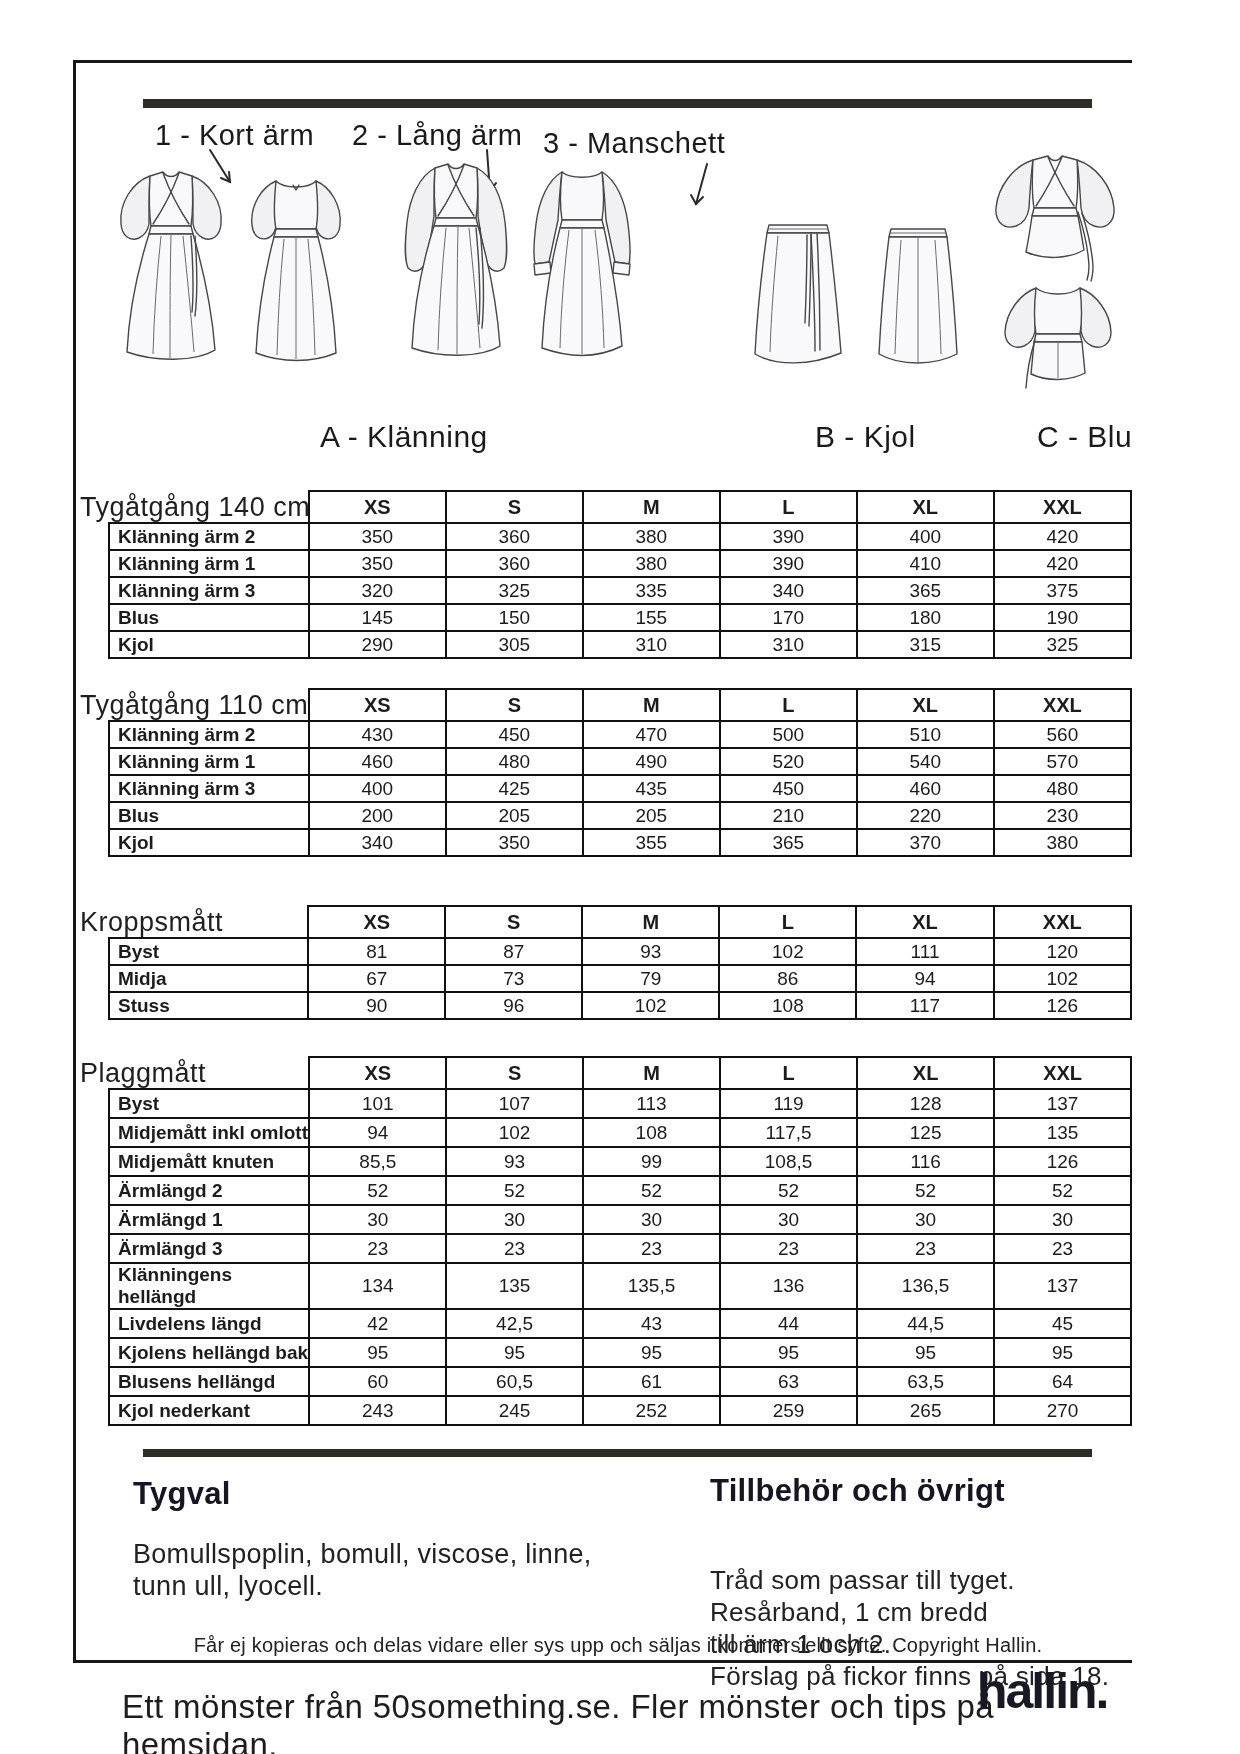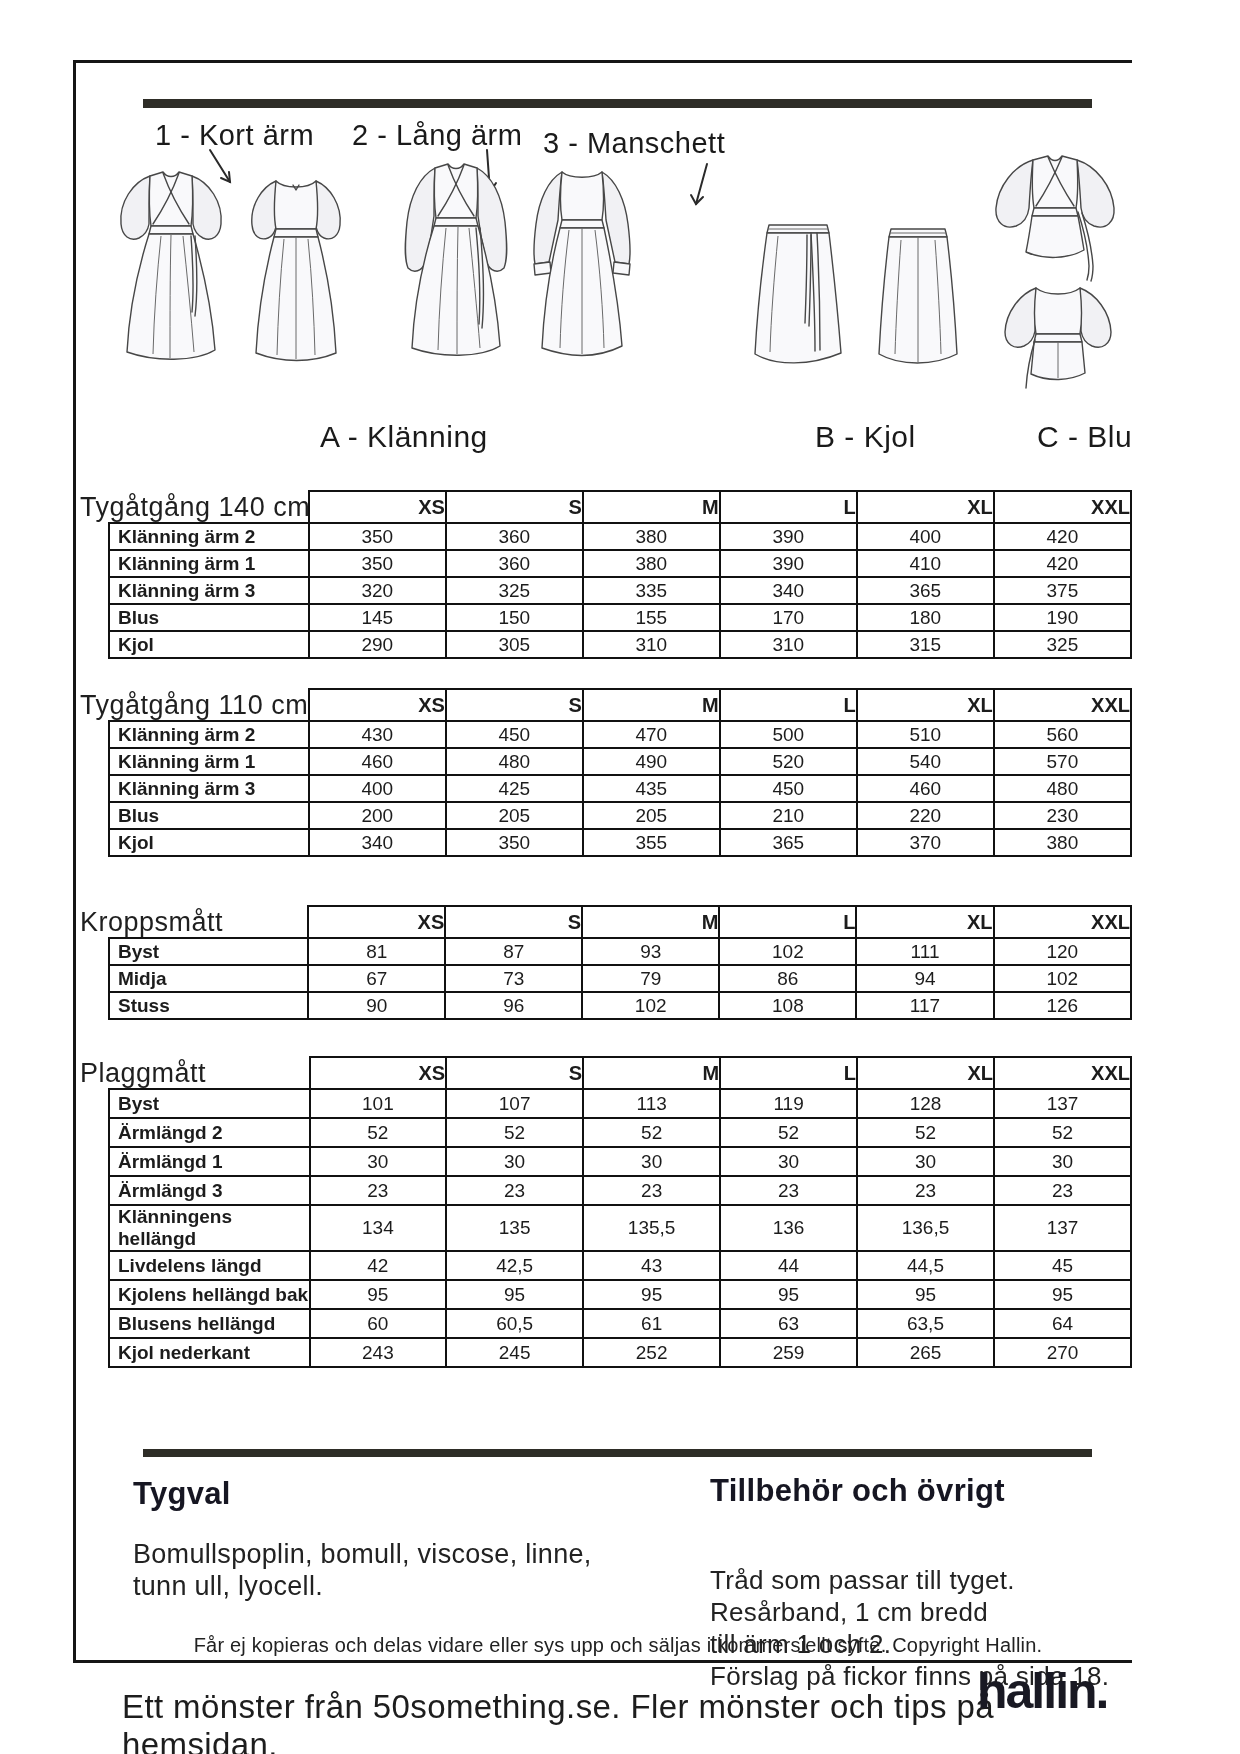--- a/index.html
+++ b/index.html
@@ -19,21 +19,21 @@
   .ln{fill:none;stroke:#474747;stroke-width:1.4;stroke-linecap:round;stroke-linejoin:round;}
   .pc{fill:#f9f9fb;stroke:#474747;stroke-width:1.4;stroke-linejoin:round;}
   .pc2{fill:#f1f1f4;stroke:#474747;stroke-width:1.4;stroke-linejoin:round;}
   .thin{fill:none;stroke:#6a6a6a;stroke-width:1;}
 
   .arrows{position:absolute;left:100px;top:140px;}
 
   .tbl-title{position:absolute;left:80px;font-size:27px;letter-spacing:0.5px;color:#1f1f1f;white-space:nowrap;}
   table.data-table{position:absolute;left:108px;border-collapse:collapse;table-layout:fixed;background:transparent;}
   table.data-table th,table.data-table td{border:2px solid #111;padding:0;vertical-align:middle;}
-  table.data-table thead th{font-size:20px;font-weight:bold;text-align:right;height:30px;background:#fff;}
+  table.data-table thead th{font-size:20px;font-weight:bold;text-align:center;height:30px;background:#fff;}
   table.data-table thead th.corner{border:none;background:transparent;}
   table.data-table tbody th.rowlabel{font-size:19px;font-weight:bold;text-align:left;padding-left:8px;background:#fff;}
   table.data-table tbody td{font-size:19px;text-align:center;background:#fff;}
   .t-std tbody tr{height:27px;}
   .t-big tbody tr{height:29px;}
 
   .section-title{position:absolute;font-size:31px;font-weight:bold;color:#161622;letter-spacing:0.3px;}
   .section-body{position:absolute;font-size:27px;color:#222;line-height:32px;letter-spacing:0.3px;}
   .copyright{position:absolute;left:73px;top:1634px;width:1090px;text-align:center;font-size:20px;color:#222;letter-spacing:0.2px;}
   .footer-line{position:absolute;left:122px;top:1688px;font-size:33px;color:#1d1d1d;letter-spacing:0.4px;}
@@ -369,20 +369,38 @@
         <tr>
           <th class="rowlabel">Byst</th>
           <td>101</td>
           <td>107</td>
           <td>113</td>
           <td>119</td>
           <td>128</td>
           <td>137</td>
         </tr>
         <tr>
+          <th class="rowlabel">Midjemått inkl omlott</th>
+          <td>94</td>
+          <td>102</td>
+          <td>108</td>
+          <td>117,5</td>
+          <td>125</td>
+          <td>135</td>
+        </tr>
+        <tr>
+          <th class="rowlabel">Midjemått knuten</th>
+          <td>85,5</td>
+          <td>93</td>
+          <td>99</td>
+          <td>108,5</td>
+          <td>116</td>
+          <td>126</td>
+        </tr>
+        <tr>
           <th class="rowlabel">Ärmlängd 2</th>
           <td>52</td>
           <td>52</td>
           <td>52</td>
           <td>52</td>
           <td>52</td>
           <td>52</td>
         </tr>
         <tr>
           <th class="rowlabel">Ärmlängd 1</th>

